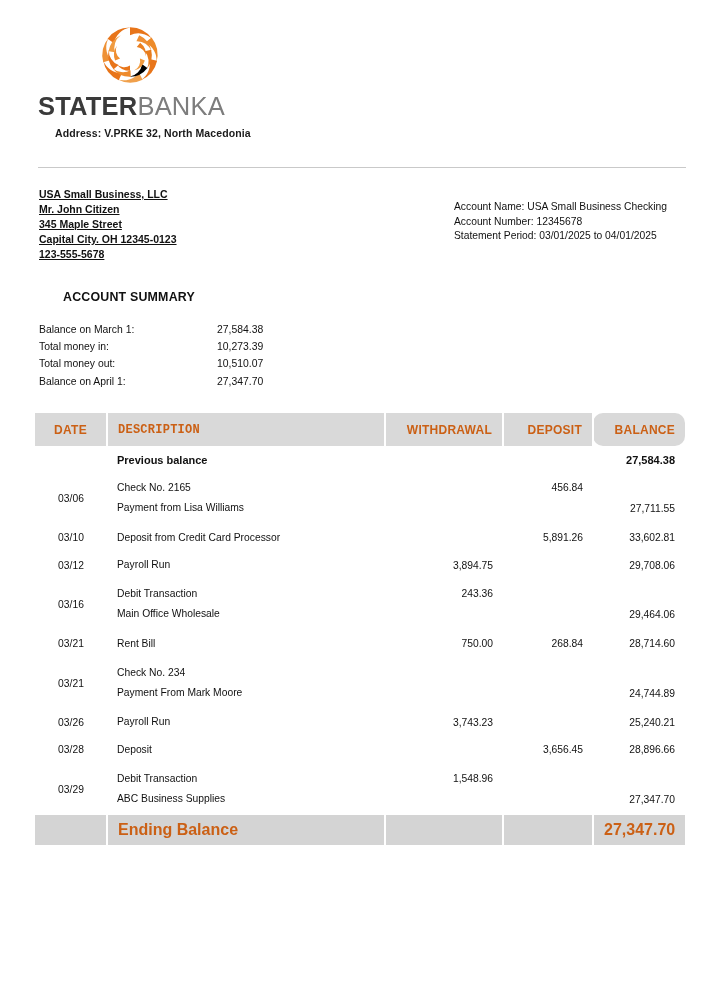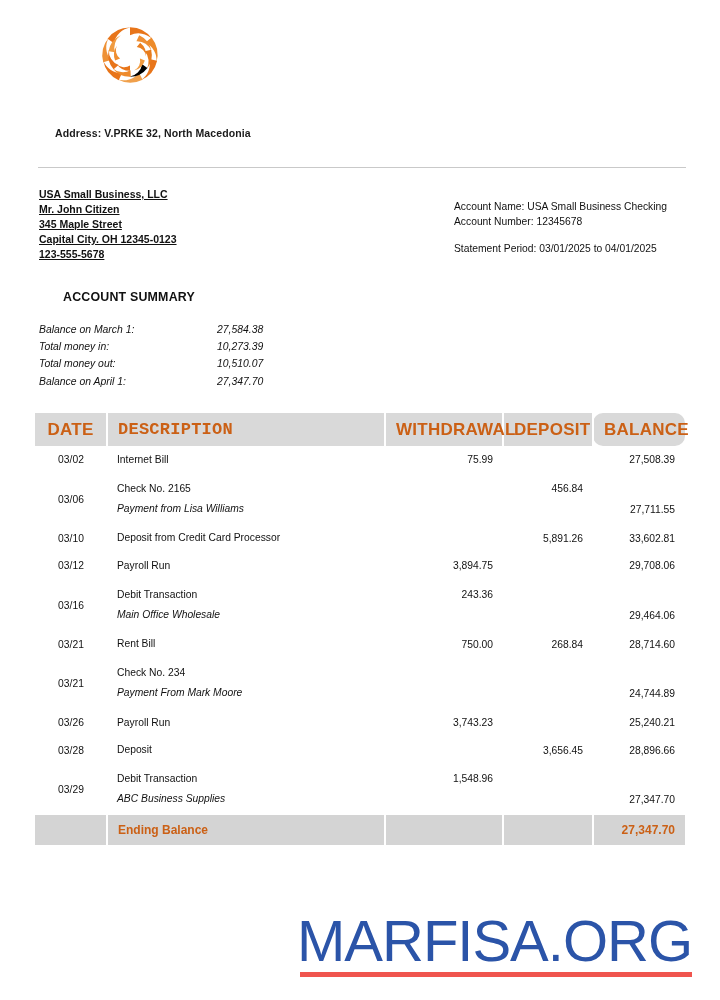--- a/index.html
+++ b/index.html
@@ -77,21 +77,21 @@
   }
   .account-block {
     position: absolute;
     left: 454px;
     top: 200px;
     font-size: 10.3px;
     line-height: 14.6px;
     color: #111111;
   }
   .account-block .acc-strong { font-weight: normal; }
-  .account-block .period-line { margin-top: 13px; }
+  .account-block .period-line { }
 
   
   .summary-title {
     position: absolute;
     left: 39px;
     top: 290px;
     font-size: 12.4px;
     font-weight: bold;
     letter-spacing: 0.2px;
     color: #111111;
@@ -104,38 +104,37 @@
     width: 290px;
     font-size: 10.4px;
     border-collapse: collapse;
   }
   .summary-table td {
     padding: 0;
     height: 17.2px;
     vertical-align: top;
     line-height: 17.2px;
     color: #111111;
-    font-style: italic;
   }
   .summary-table td.s-label { width: 178px; }
   .summary-table td.s-value { width: 112px; text-align: left; }
 
   
   .txn-table {
     position: absolute;
     left: 35px;
     top: 413px;
     width: 650px;
     border-collapse: collapse;
     table-layout: fixed;
   }
   .txn-table th {
     background: #d9d9d9;
     color: #cb6015;
-    font-size: 17px;
+    font-size: 12px;
     font-weight: bold;
     letter-spacing: 0.25px;
     height: 33px;
     padding: 0 10px;
     border-right: 2px solid #ffffff;
     vertical-align: middle;
   }
   .txn-table th.th-balance { border-right: none; }
   .th-date      { width: 72px;  text-align: center; }
   .th-desc      { width: 278px; text-align: left; font-family: Liberation Mono, monospace; }
@@ -161,36 +160,35 @@
 
   tr.row-prev td {
     height: 27px;
     font-weight: bold;
     font-size: 11px;
   }
 
   .desc-main { display: block; line-height: 14px; }
   .desc-sub  {
     display: block;
-    font-style: italic;
     line-height: 14px;
     margin-top: 6px;
     color: #111111;
   }
   tr.row-double .td-desc { padding-top: 8px; vertical-align: top; }
   tr.row-double .td-withdraw,
   tr.row-double .td-deposit { vertical-align: top; padding-top: 9px; }
   tr.row-double .td-balance { vertical-align: bottom; padding-bottom: 10px; }
   tr.row-double .td-date    { vertical-align: middle; }
 
   tr.row-ending td {
     background: #d4d4d4;
     color: #cb6015;
     font-weight: bold;
-    font-size: 12px;
+    font-size: 16px;
     height: 30px;
     border-right: 2px solid #ffffff;
   }
   tr.row-ending td.td-balance { border-right: none; }
 
   
   .watermark {
     position: absolute;
     left: 297px;
     top: 912px;
@@ -232,20 +230,23 @@
         <path d="M0,-33 A33,33 0 0,1 27,-19 A23,23 0 0,0 0,-23 Z" fill="#F2A košt" transform="rotate(127)"></path>
         <path d="M0,-33 A33,33 0 0,1 27,-19 A23,23 0 0,0 0,-23 Z" fill="#EE8A2B" transform="rotate(178)"></path>
         <path d="M0,-33 A33,33 0 0,1 27,-19 A23,23 0 0,0 0,-23 Z" fill="#E8751A" transform="rotate(229)"></path>
         <path d="M0,-33 A33,33 0 0,1 27,-19 A23,23 0 0,0 0,-23 Z" fill="#F09B40" transform="rotate(280)"></path>
         <path d="M0,-24 A24,24 0 0,1 20,-14 A16,16 0 0,0 0,-16 Z" fill="#EA8021" transform="rotate(40)"></path>
         <path d="M0,-24 A24,24 0 0,1 20,-14 A16,16 0 0,0 0,-16 Z" fill="#F19A3E" transform="rotate(110)"></path>
         <path d="M0,-24 A24,24 0 0,1 20,-14 A16,16 0 0,0 0,-16 Z" fill="#E8751A" transform="rotate(180)"></path>
         <path d="M0,-24 A24,24 0 0,1 20,-14 A16,16 0 0,0 0,-16 Z" fill="#EF8E31" transform="rotate(250)"></path>
       </g>
     </svg>
+    <div class="wordmark">
+      <span class="w-bold">STATER</span><span class="w-light">BANKA</span>
+    </div>
   </div>
 
   <div class="bank-address">Address: V.PRKE 32, North Macedonia</div>
 
   <div class="divider"></div>
 
   <div class="customer-block">
     <div>USA Small Business, LLC</div>
     <div>Mr. John Citizen</div>
     <div>345 Maple Street</div>
@@ -291,30 +292,28 @@
     <thead>
       <tr>
         <th class="th-date">DATE</th>
         <th class="th-desc">DESCRIPTION</th>
         <th class="th-withdraw">WITHDRAWAL</th>
         <th class="th-deposit">DEPOSIT</th>
         <th class="th-balance">BALANCE</th>
       </tr>
     </thead>
     <tbody>
-
-      <tr class="row-single">
-        <td class="td-date">03/02</td>
-        <td class="td-desc">
-            <span class="desc-main">Internet Bill</span>
-          </td>
-        <td class="td-withdraw">75.99</td>
-        <td class="td-deposit"></td>
-        <td class="td-balance">27,508.39</td>
-      </tr>
+      <tr class="row-prev">
+        <td class="td-date"></td>
+        <td class="td-desc">Previous balance</td>
+        <td class="td-withdraw"></td>
+        <td class="td-deposit"></td>
+        <td class="td-balance">27,584.38</td>
+      </tr>
+
 
 
       <tr class="row-double">
         <td class="td-date">03/06</td>
         <td class="td-desc">
           <span class="desc-main">Check No. 2165</span>
           <span class="desc-sub">Payment from Lisa Williams</span>
         </td>
         <td class="td-withdraw"></td>
         <td class="td-deposit">456.84</td>
@@ -407,18 +406,14 @@
       <tr class="row-ending">
         <td class="td-date"></td>
         <td class="td-desc">Ending Balance</td>
         <td class="td-withdraw"></td>
         <td class="td-deposit"></td>
         <td class="td-balance">27,347.70</td>
       </tr>
     </tbody>
   </table>
 
-  <div class="watermark">
-    <div class="watermark-text">MARFISA.ORG</div>
-    <div class="watermark-rule"></div>
-  </div>
 
 </div>
 
 </body></html>

